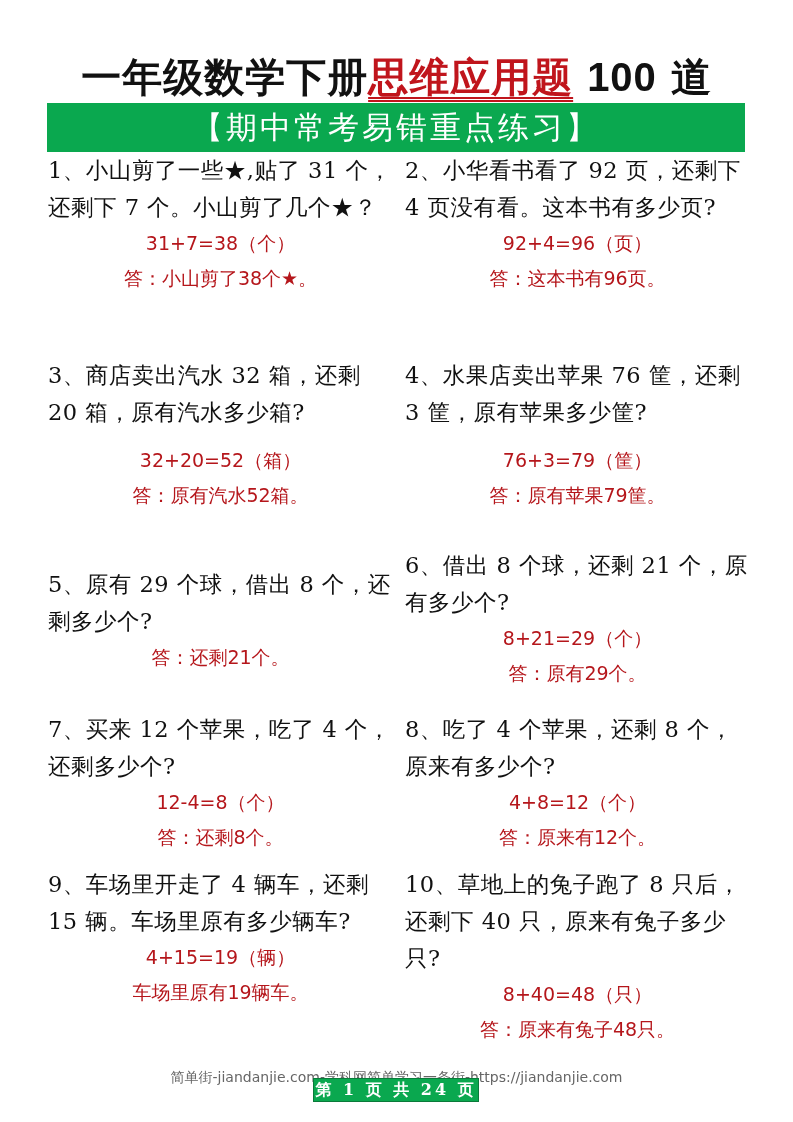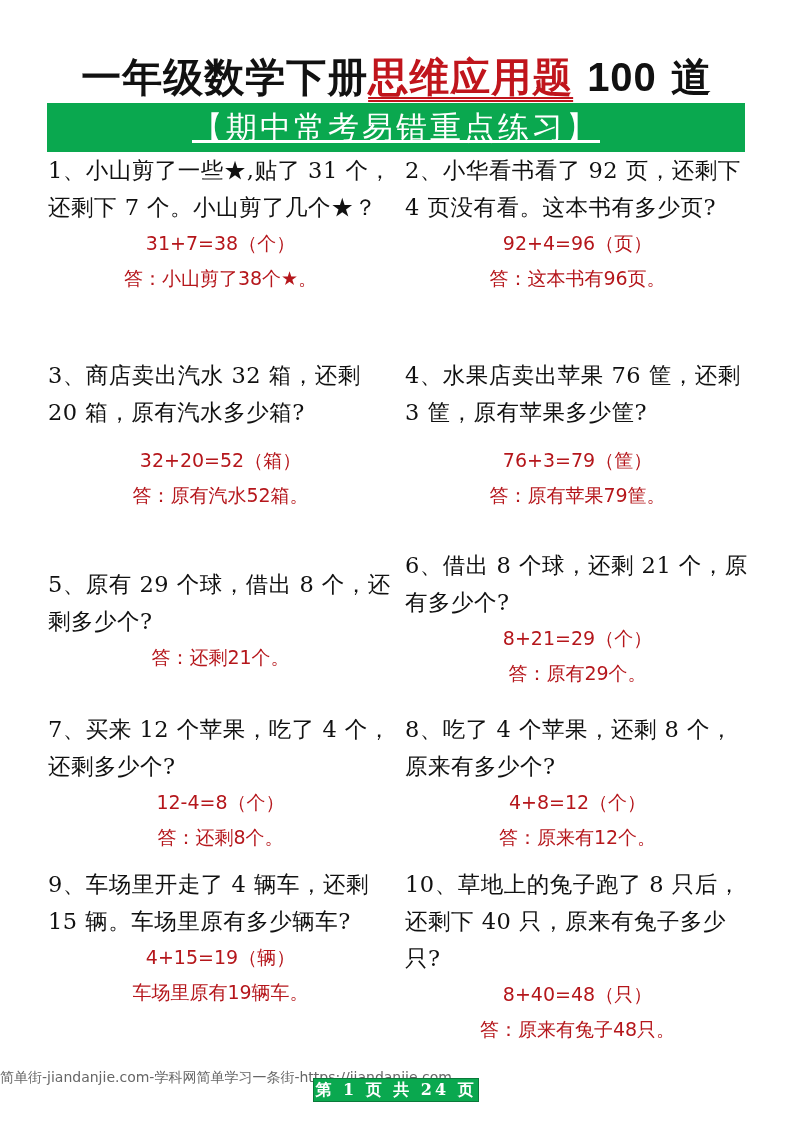--- a/index.html
+++ b/index.html
@@ -18,21 +18,20 @@
       text-decoration-thickness: 2px;
     }
     .title .count { margin-left: 14px; font-family: "Liberation Sans", sans-serif; }
     .title .dao { margin-left: 14px; }
 
     .band {
       position: absolute; left: 47px; top: 103px; width: 698px; height: 49px;
       background: #0aa84f; color: #ffffff; text-align: center;
       font-size: 31px; line-height: 49px; letter-spacing: 3px; white-space: nowrap;
       font-family: "DejaVu Serif", "Liberation Serif", serif;
-      text-decoration: underline;
     }
 
     .problem { position: absolute; width: 345px; }
     .problem .q {
       font-size: 22.5px; line-height: 37px; color: #111;
       font-family: "DejaVu Serif", "Liberation Serif", serif;
       letter-spacing: 0.5px;
     }
     .problem .eq, .problem .ans {
       color: #b5161b; font-size: 19px; line-height: 35px; text-align: center;
@@ -46,21 +45,21 @@
     #p5  { left: 48px;  top: 566px; }
     #p6  { left: 405px; top: 547px; }
     #p7  { left: 48px;  top: 711px; }
     #p8  { left: 405px; top: 711px; }
     #p9  { left: 48px;  top: 866px; }
     #p10 { left: 405px; top: 866px; }
 
     #p3 .eq, #p4 .eq { margin-top: 12px; }
 
     .footer-watermark {
-      position: absolute; left: 0; top: 1069px; width: 793px; 
+      position: absolute; left: 0; top: 1069px; width: 793px; text-align: center;
       font-size: 14px; color: #666; white-space: nowrap;
       font-family: "DejaVu Sans", sans-serif;
     }
     .page-badge {
       position: absolute; left: 313px; top: 1078px; width: 166px; height: 24px;
       background: #0aa84f; border: 1px solid #0a7a3a; color: #fff;
       font-size: 16px; font-weight: bold; line-height: 22px; text-align: center;
       letter-spacing: 3px; white-space: nowrap;
       font-family: "DejaVu Serif", serif;
     }

